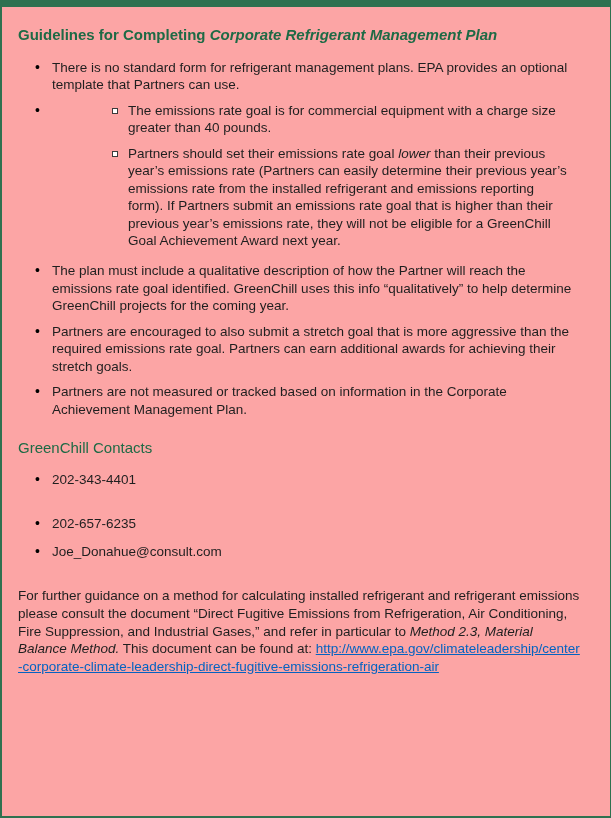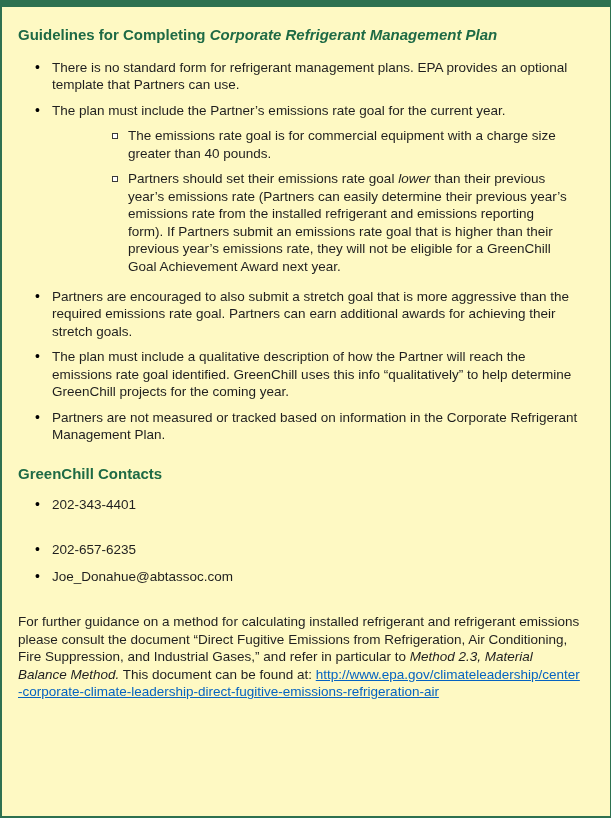--- a/index.html
+++ b/index.html
@@ -4,42 +4,42 @@
   <style>
     html, body {
       margin: 0;
       padding: 0;
       background: #ffffff;
     }
     .page {
       width: 611px;
       height: 818px;
       box-sizing: border-box;
-      background: #fef9c3;
+      background: #fca5a5;
       border-top: 7px solid #2E7150;
       border-left: 2px solid #2E7150;
       border-right: 1px solid #2E7150;
       border-bottom: 2px solid #2E7150;
       padding: 18px 16px 0 16px;
       font-family: "Liberation Sans", sans-serif;
       font-size: 13.5px;
       line-height: 1.3;
       color: #1f1f1f;
       overflow: hidden;
     }
     .title {
       font-size: 15px;
       font-weight: bold;
       color: #1E6A45;
       margin: 0 0 14px 0;
     }
     .title em { font-style: italic; }
     .section-heading {
       font-size: 15px;
-      font-weight: bold;
+      font-weight: normal;
       color: #1E6A45;
       margin: 20px 0 13px 0;
     }
     ul {
       list-style: none;
       margin: 12px;
       padding: 0;
     }
     ul.l1 > li {
       position: relative;
@@ -95,37 +95,36 @@
 </head>
 <body>
 
 <div class="page">
 
   <h1 class="title"><span>Guidelines for Completing </span><em>Corporate Refrigerant Management Plan</em></h1>
 
   <ul class="l1">
     <li><span>There is no standard form for refrigerant management plans. EPA provides an optional template that Partners can use.</span></li>
     <li>
-      <span>The plan must include the Partner’s emissions rate goal for the current year.</span>
       <ul class="l2">
         <li><span>The emissions rate goal is for commercial equipment with a charge size greater than 40 pounds.</span></li>
         <li><span>Partners should set their emissions rate goal </span><em>lower</em><span> than their previous year’s emissions rate (Partners can easily determine their previous year’s emissions rate from the installed refrigerant and emissions reporting form). If Partners submit an emissions rate goal that is higher than their previous year’s emissions rate, they will not be eligible for a GreenChill Goal Achievement Award next year.</span></li>
       </ul>
     </li>
+    <li><span>The plan must include a qualitative description of how the Partner will reach the emissions rate goal identified. GreenChill uses this info “qualitatively” to help determine GreenChill projects for the coming year.</span></li>
     <li><span>Partners are encouraged to also submit a stretch goal that is more aggressive than the required emissions rate goal. Partners can earn additional awards for achieving their stretch goals.</span></li>
-    <li><span>The plan must include a qualitative description of how the Partner will reach the emissions rate goal identified. GreenChill uses this info “qualitatively” to help determine GreenChill projects for the coming year.</span></li>
-    <li><span>Partners are not measured or tracked based on information in the Corporate Refrigerant Management Plan.</span></li>
+    <li><span>Partners are not measured or tracked based on information in the Corporate Achievement Management Plan.</span></li>
   </ul>
 
   <h2 class="section-heading">GreenChill Contacts</h2>
 
   <ul class="l1 contact-list">
     <li><span>202-343-4401</span></li>
   </ul>
 
   <ul class="l1 contact-list">
     <li><span>202-657-6235</span></li>
-    <li><span>Joe_Donahue@abtassoc.com</span></li>
+    <li><span>Joe_Donahue@consult.com</span></li>
   </ul>
 
   <p class="footer-para"><span>For further guidance on a method for calculating installed refrigerant and refrigerant emissions please consult the document “Direct Fugitive Emissions from Refrigeration, Air Conditioning, Fire Suppression, and Industrial Gases,” and refer in particular to </span><em>Method 2.3, Material Balance Method.</em><span> This document can be found at:  </span><a href="#" class="doc-link">http://www.epa.gov/climateleadership/center-corporate-climate-leadership-direct-fugitive-emissions-refrigeration-air</a></p>
 
 </div>
 
 </body></html>

